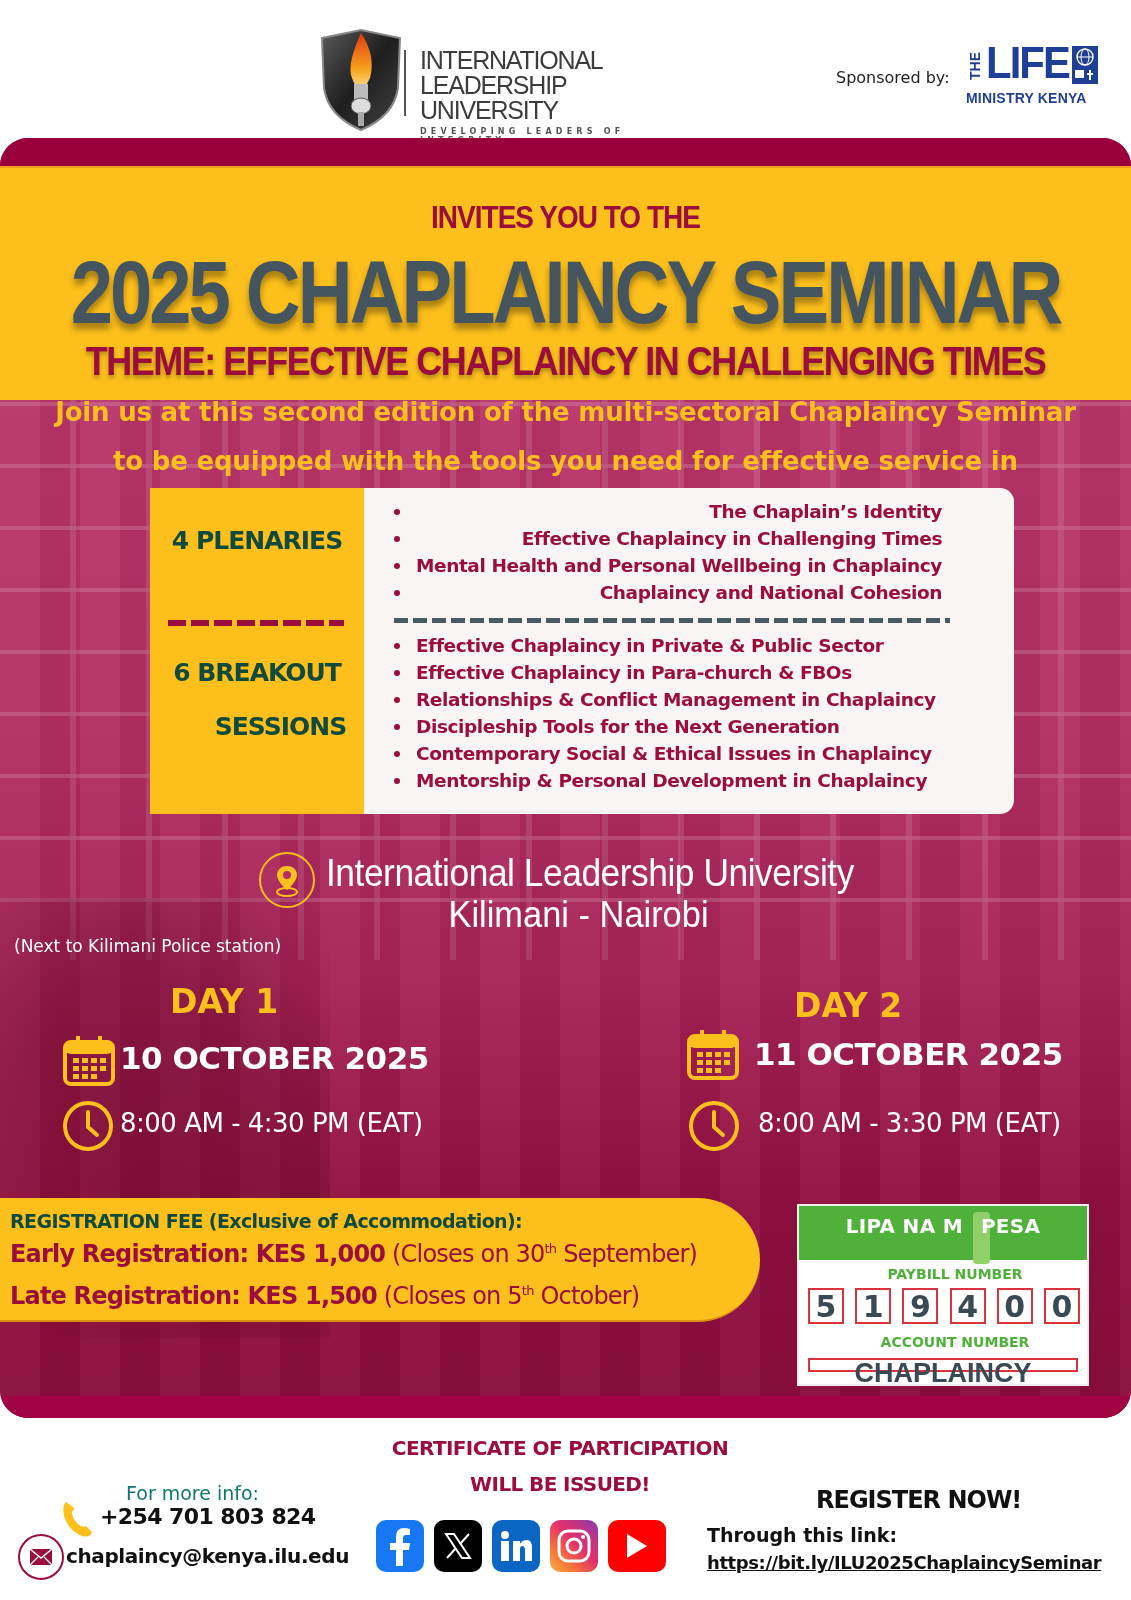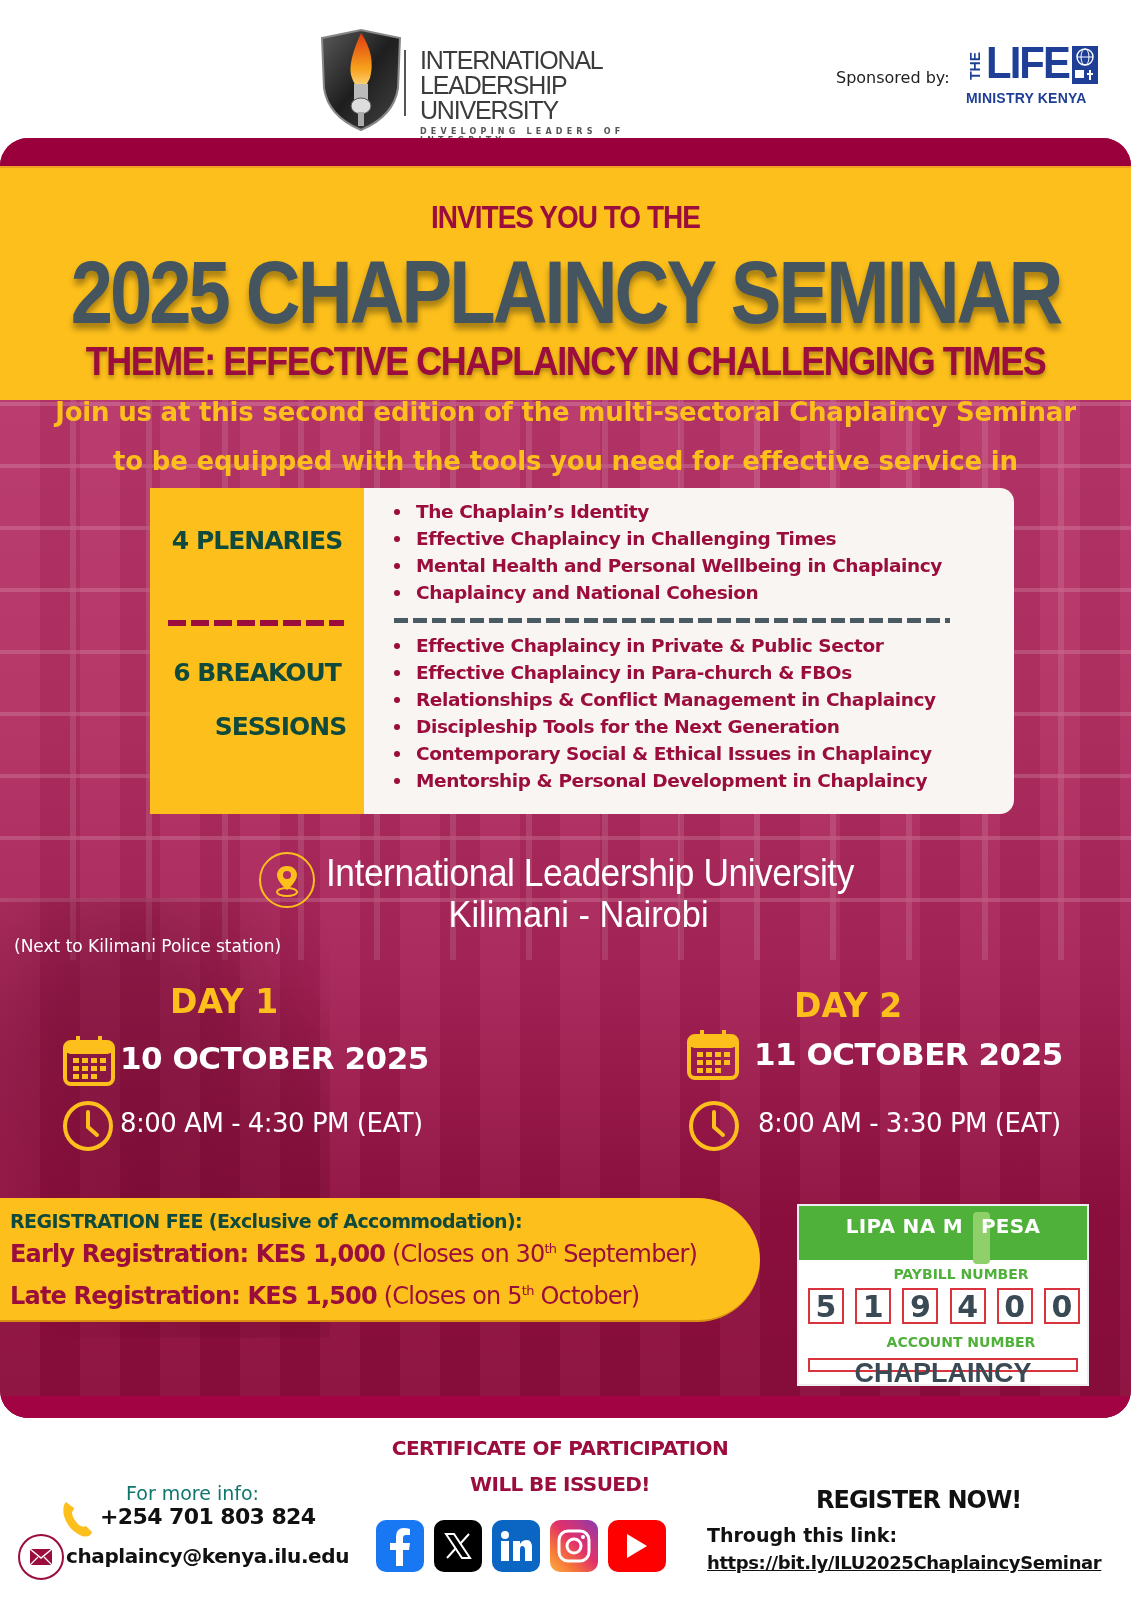--- a/index.html
+++ b/index.html
@@ -52,21 +52,21 @@
   .sessions { position: absolute; left: 150px; top: 350px; width: 864px; height: 326px; border-radius: 0 14px 14px 0; background: #f8f5f2; overflow: hidden; }
   .sessions-left { position: absolute; left: 0; top: 0; width: 214px; height: 100%; background: #fdbf1b; }
   .sess-head { position: absolute; left: 0; width: 214px; text-align: center; font-family: "DejaVu Sans", sans-serif; font-weight: bold; color: #0f4a3c; font-size: 25px; letter-spacing: -1px; }
   .dash-left { position: absolute; left: 18px; top: 132px; width: 176px; height: 6px;
     background: repeating-linear-gradient(90deg, #9a0d3c 0 18px, transparent 18px 23px); }
   .dash-right { position: absolute; left: 244px; top: 130px; width: 556px; height: 5px;
     background: repeating-linear-gradient(90deg, #4a5a62 0 14px, transparent 14px 19px); }
   .sess-list { position: absolute; left: 238px; list-style: none; }
   .sess-list li { font-family: "DejaVu Sans", sans-serif; font-weight: bold; font-size: 18.5px; color: #9a0d3c; letter-spacing: -0.4px; white-space: nowrap; position: relative; padding-left: 28px; }
   .sess-list li::before { content: ""; position: absolute; left: 6px; top: 50%; width: 6px; height: 6px; border-radius: 50%; background: #9a0d3c; transform: translateY(-50%); }
-  .plen li { line-height: 27px; }
+  .plen li { line-height: 27px; text-align: right; }
   .brk li { line-height: 27px; }
 
   
   .venue-icon { position: absolute; left: 259px; top: 714px; width: 56px; height: 56px; border: 2px solid #fdbf1b; border-radius: 50%; }
   .venue-name { position: absolute; left: 326px; top: 714px; font-family: "Liberation Sans", sans-serif; font-size: 38px; color: #fff; letter-spacing: -0.5px; transform: scaleX(0.93); transform-origin: left; white-space: nowrap; }
   .venue-area { position: absolute; left: 0; top: 756px; width: 1131px; text-align: center; font-family: "Liberation Sans", sans-serif; font-size: 37px; color: #fff; padding-left: 28px; transform: scaleX(0.93); }
   .venue-note { position: absolute; left: 0; top: 798px; width: 1131px; text-align: left; font-family: "DejaVu Sans", sans-serif; font-size: 17px; color: #fff; padding-left: 14px; }
 
   
   .day-label { position: absolute; font-family: "DejaVu Sans", sans-serif; font-weight: bold; font-size: 33px; color: #fdbf1b; }
@@ -79,21 +79,21 @@
   .reg-head { position: absolute; left: 10px; top: 12px; font-family: "DejaVu Sans", sans-serif; font-weight: bold; font-size: 19px; color: #0f4a3c; letter-spacing: -0.6px; white-space: nowrap; }
   .reg-line { position: absolute; left: 10px; font-family: "DejaVu Sans", sans-serif; font-size: 24px; color: #9a0d3c; letter-spacing: -0.8px; white-space: nowrap; }
   .reg-line b { font-weight: bold; }
   .reg-line sup { font-size: 13px; }
 
   
   .mpesa { position: absolute; left: 797px; top: 1066px; width: 292px; height: 182px; background: #fff; border: 2px solid #eeeeee; }
   .mpesa-head { position: absolute; left: 0; top: 0; width: 100%; height: 54px; background: #4fb13a; }
   .mpesa-title { position: absolute; left: 0; top: 8px; width: 100%; text-align: center; font-family: "DejaVu Sans", sans-serif; font-weight: bold; font-size: 20px; color: #fff; letter-spacing: 0.3px; }
   .mpesa-phone { position: absolute; left: 174px; top: 6px; width: 17px; height: 52px; border-radius: 4px; background: #8fd06b; }
-  .mpesa-label { position: absolute; left: 18px; width: 100%; text-align: center; font-family: "DejaVu Sans", sans-serif; font-weight: bold; font-size: 14px; color: #4fb13a; }
+  .mpesa-label { position: absolute; left: 12px; width: 100%; text-align: center; font-family: "DejaVu Sans", sans-serif; font-weight: bold; font-size: 14px; color: #4fb13a; }
   .digits { position: absolute; left: 9px; top: 82px; width: 272px; display: flex; justify-content: space-between; }
   .digit { width: 36px; height: 36px; border: 2px solid #d9343e; font-family: "DejaVu Sans", sans-serif; font-weight: bold; font-size: 30px; color: #3a4a54; text-align: center; line-height: 33px; }
   .acct { position: absolute; left: 9px; top: 152px; width: 270px; height: 14px; border: 2px solid #d9343e; text-align: center; font-family: "Liberation Sans", sans-serif; font-weight: bold; font-size: 27px; line-height: 26px; color: #3a4a54; }
 
   
   .cert { position: absolute; left: 360px; width: 400px; text-align: center; font-family: "DejaVu Sans", sans-serif; font-weight: bold; font-size: 20px; color: #9a0d3c; letter-spacing: -0.6px; }
   .info-label { position: absolute; left: 126px; top: 1482px; font-family: "DejaVu Sans", sans-serif; font-size: 19px; color: #0f766e; }
   .phone-icon { position: absolute; left: 60px; top: 1500px; width: 34px; height: 38px; }
   .phone { position: absolute; left: 100px; top: 1504px; font-family: "DejaVu Sans", sans-serif; font-weight: bold; font-size: 22px; color: #111; letter-spacing: -0.6px; }
   .mail-icon { position: absolute; left: 18px; top: 1534px; width: 46px; height: 46px; border: 2px solid #9a0d3c; border-radius: 50%; }

